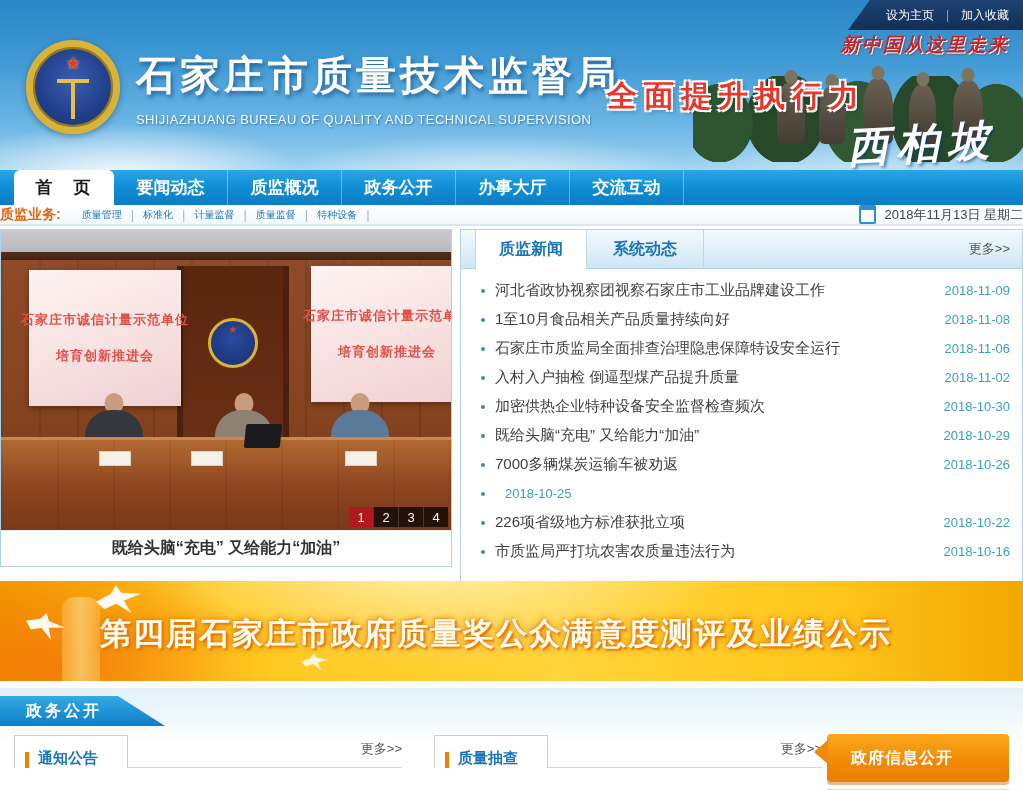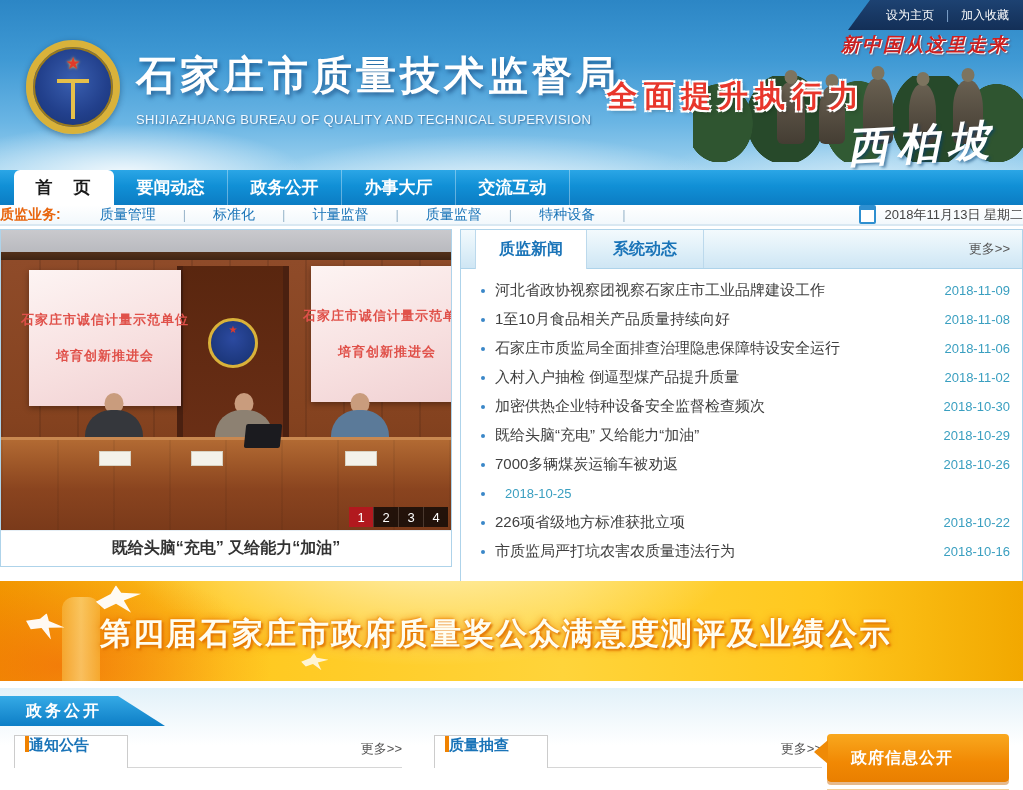--- a/index.html
+++ b/index.html
@@ -71,21 +71,21 @@
     display:flex; padding-left:14px; }
   .nav a { width:113px; display:flex; align-items:center; justify-content:center; color:#fff;
     font-size:17px; font-weight:bold; border-right:1px solid rgba(255,255,255,.35); }
   .nav a.active { background:#fff; color:#1a1a1a; border-radius:6px 6px 0 0; width:100px;
     border-right:none; letter-spacing:2px; }
 
   
   .subnav { height:21px; background:linear-gradient(180deg,#ffffff,#f2f8fc);
     border-bottom:2px solid #d9e8f2; display:flex; align-items:center; padding:0 0; box-sizing:border-box; }
   .subnav .prefix { color:#e8650d; font-weight:bold; font-size:14px; margin-right:12px; }
-  .subnav a { color:#1a74b8; font-size:14px; margin:0 27px; }
+  .subnav a { color:#1a74b8; font-size:10px; margin:0 9px; }
   .subnav .pipe { color:#9db8cc; font-size:13px; }
   .subnav .right { margin-left:auto; display:flex; align-items:center; gap:9px; color:#444; font-size:13px; }
   .cal-icon { width:13px; height:12px; background:#fff; border:2px solid #2e8fd0; border-top:5px solid #2e8fd0; border-radius:2px; }
 
   
   .main { position:relative; height:342px; margin-top:3px; }
   .carousel { position:absolute; left:0; top:0; width:452px; height:338px;
     border:1px solid #aed3ea; box-sizing:border-box; background:#fff; }
   .photo { position:relative; width:100%; height:300px; overflow:hidden;
     background:linear-gradient(180deg,#c9c9cd 0,#b9babf 22px,#53301a 22px,#402413 30px,#8a4526 30px); }
@@ -168,21 +168,21 @@
   .ribbon-blue { position:absolute; left:0; top:8px; width:165px; height:30px;
     background:linear-gradient(180deg,#35aae6,#0d7ec6);
     clip-path:polygon(0 0,118px 0,165px 30px,0 30px);
     color:#fff; font-weight:bold; font-size:16px; line-height:30px; padding-left:26px;
     box-sizing:border-box; letter-spacing:3px; }
   .cols { position:absolute; left:14px; right:14px; top:46px; display:flex; }
   .panel { width:388px; }
   .panel.mid { margin-left:32px; width:388px; }
   .ptabs { height:33px; border-bottom:1px solid #d6d6d6; display:flex; align-items:flex-end; }
   .ptab { width:114px; height:33px; background:#fff; border:1px solid #ccc; border-bottom:none;
-    display:flex; align-items:flex-start; padding-left:10px; box-sizing:border-box;
+    display:flex; align-items:flex-end; gap:9px; padding-left:10px; box-sizing:border-box;
     margin-bottom:-1px; }
   .pbar { width:4px; height:16px; background:#f08200; }
   .ptab .lbl { color:#1a74b8; font-weight:bold; font-size:15px; }
   .pmore { margin-left:auto; color:#555; font-size:13px; padding-bottom:9px; }
   .pitem { display:flex; align-items:center; height:30px; margin-top:5px; }
   .side { margin-left:auto; width:182px; }
   .gov-ribbon { position:relative; height:48px;
     background:linear-gradient(180deg,#f9a81e 0%,#f18803 60%,#e97f00 100%);
     border-radius:4px; box-shadow:0 3px 0 rgba(200,100,0,.45);
     display:flex; align-items:center; padding-left:24px; color:#fff; font-weight:bold;
@@ -235,20 +235,21 @@
       </div>
       <div class="slogan-top">新中国从这里走来</div>
       <div class="slogan-main">全面提升执行力</div>
       <div class="callig">西柏坡</div>
     </div>
   </header>
 
   <nav class="nav">
     <a class="active">首　页</a>
     <a>要闻动态</a>
+    <a>质监概况</a>
     <a>政务公开</a>
     <a>办事大厅</a>
     <a>交流互动</a>
   </nav>
 
   <div class="subnav">
     <span class="prefix">质监业务:</span>
     <a>质量管理</a>
     <span class="pipe">|</span>
     <a>标准化</a>

